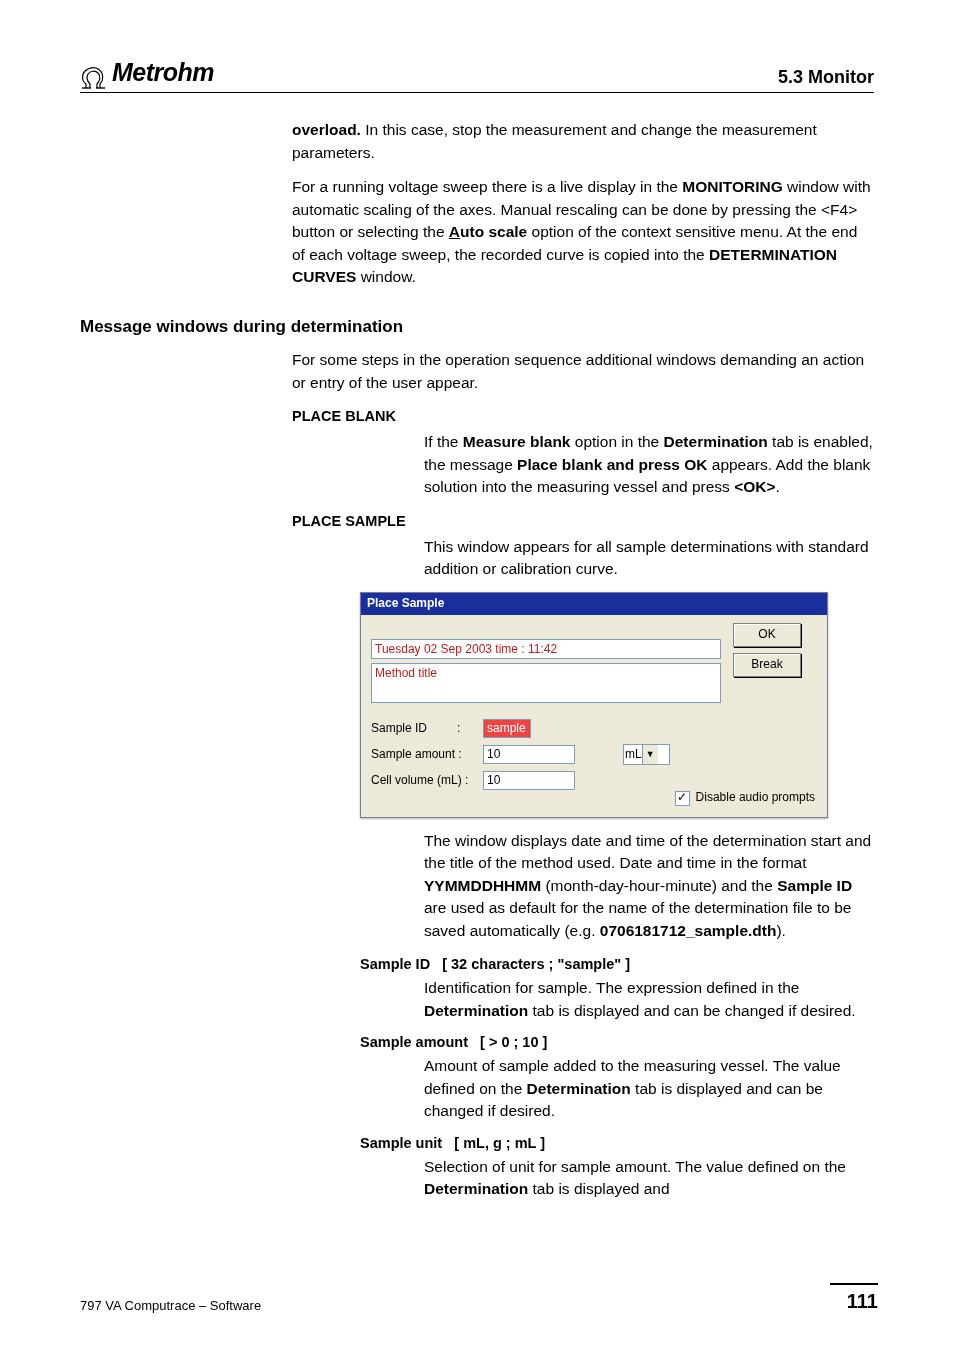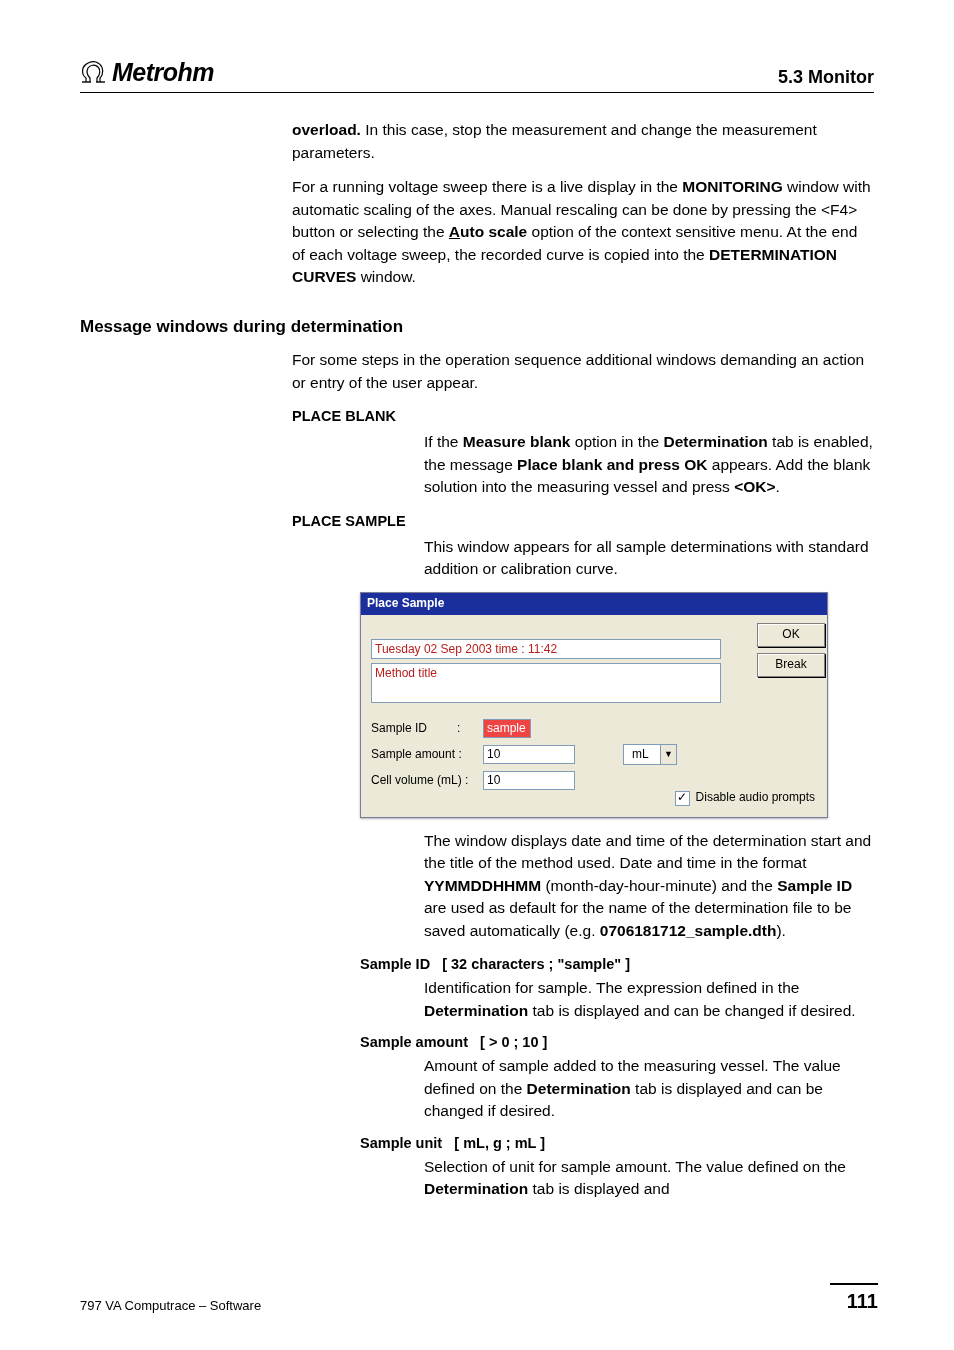--- a/index.html
+++ b/index.html
@@ -23,21 +23,21 @@
     position: relative;
     border-bottom: 1.5px solid #000;
     padding-bottom: 2px;
     margin-bottom: 26px;
     display: flex;
     justify-content: space-between;
     align-items: flex-end;
   }
   .brand {
     display: flex;
-    align-items: center;
+    align-items: flex-end;
     gap: 4px;
   }
   .brand-word {
     font-weight: 900;
     font-style: italic;
     font-size: 25px;
     letter-spacing: -0.5px;
   }
   .hdr-sec {
     font-weight: 700;
@@ -93,21 +93,21 @@
     font-size: 12px;
     padding: 2px 6px;
   }
   .win-body {
     background: #ece9d8;
     padding: 10px 10px 10px 10px;
     position: relative;
   }
   .win-btncol {
     position: absolute;
-    right: 2px; top: 8px;
+    right: 26px; top: 8px;
     display: flex;
     flex-direction: column;
     gap: 6px;
   }
   .win-btn {
     width: 66px;
     height: 22px;
     background: #ece9d8;
     border: 1px solid #808080;
     box-shadow: inset 1px 1px 0 #fff, 1px 1px 0 #000;
@@ -136,24 +136,23 @@
   .win-text.sel {
     background: #ef4444;
     color: #fff;
   }
   .win-select {
     border: 1px solid #7f9db9;
     background: #fff;
     height: 19px;
     width: 44px;
     font-size: 12px;
-    padding-left: 8px;
+    padding-left: 1px;
     display: inline-flex;
     align-items: center;
-    justify-content: space-between;
   }
   .win-select .arrow {
     width: 15px;
     height: 100%;
     background: #ece9d8;
     border-left: 1px solid #7f9db9;
     display: flex;
     align-items: center;
     justify-content: center;
     font-size: 9px;

